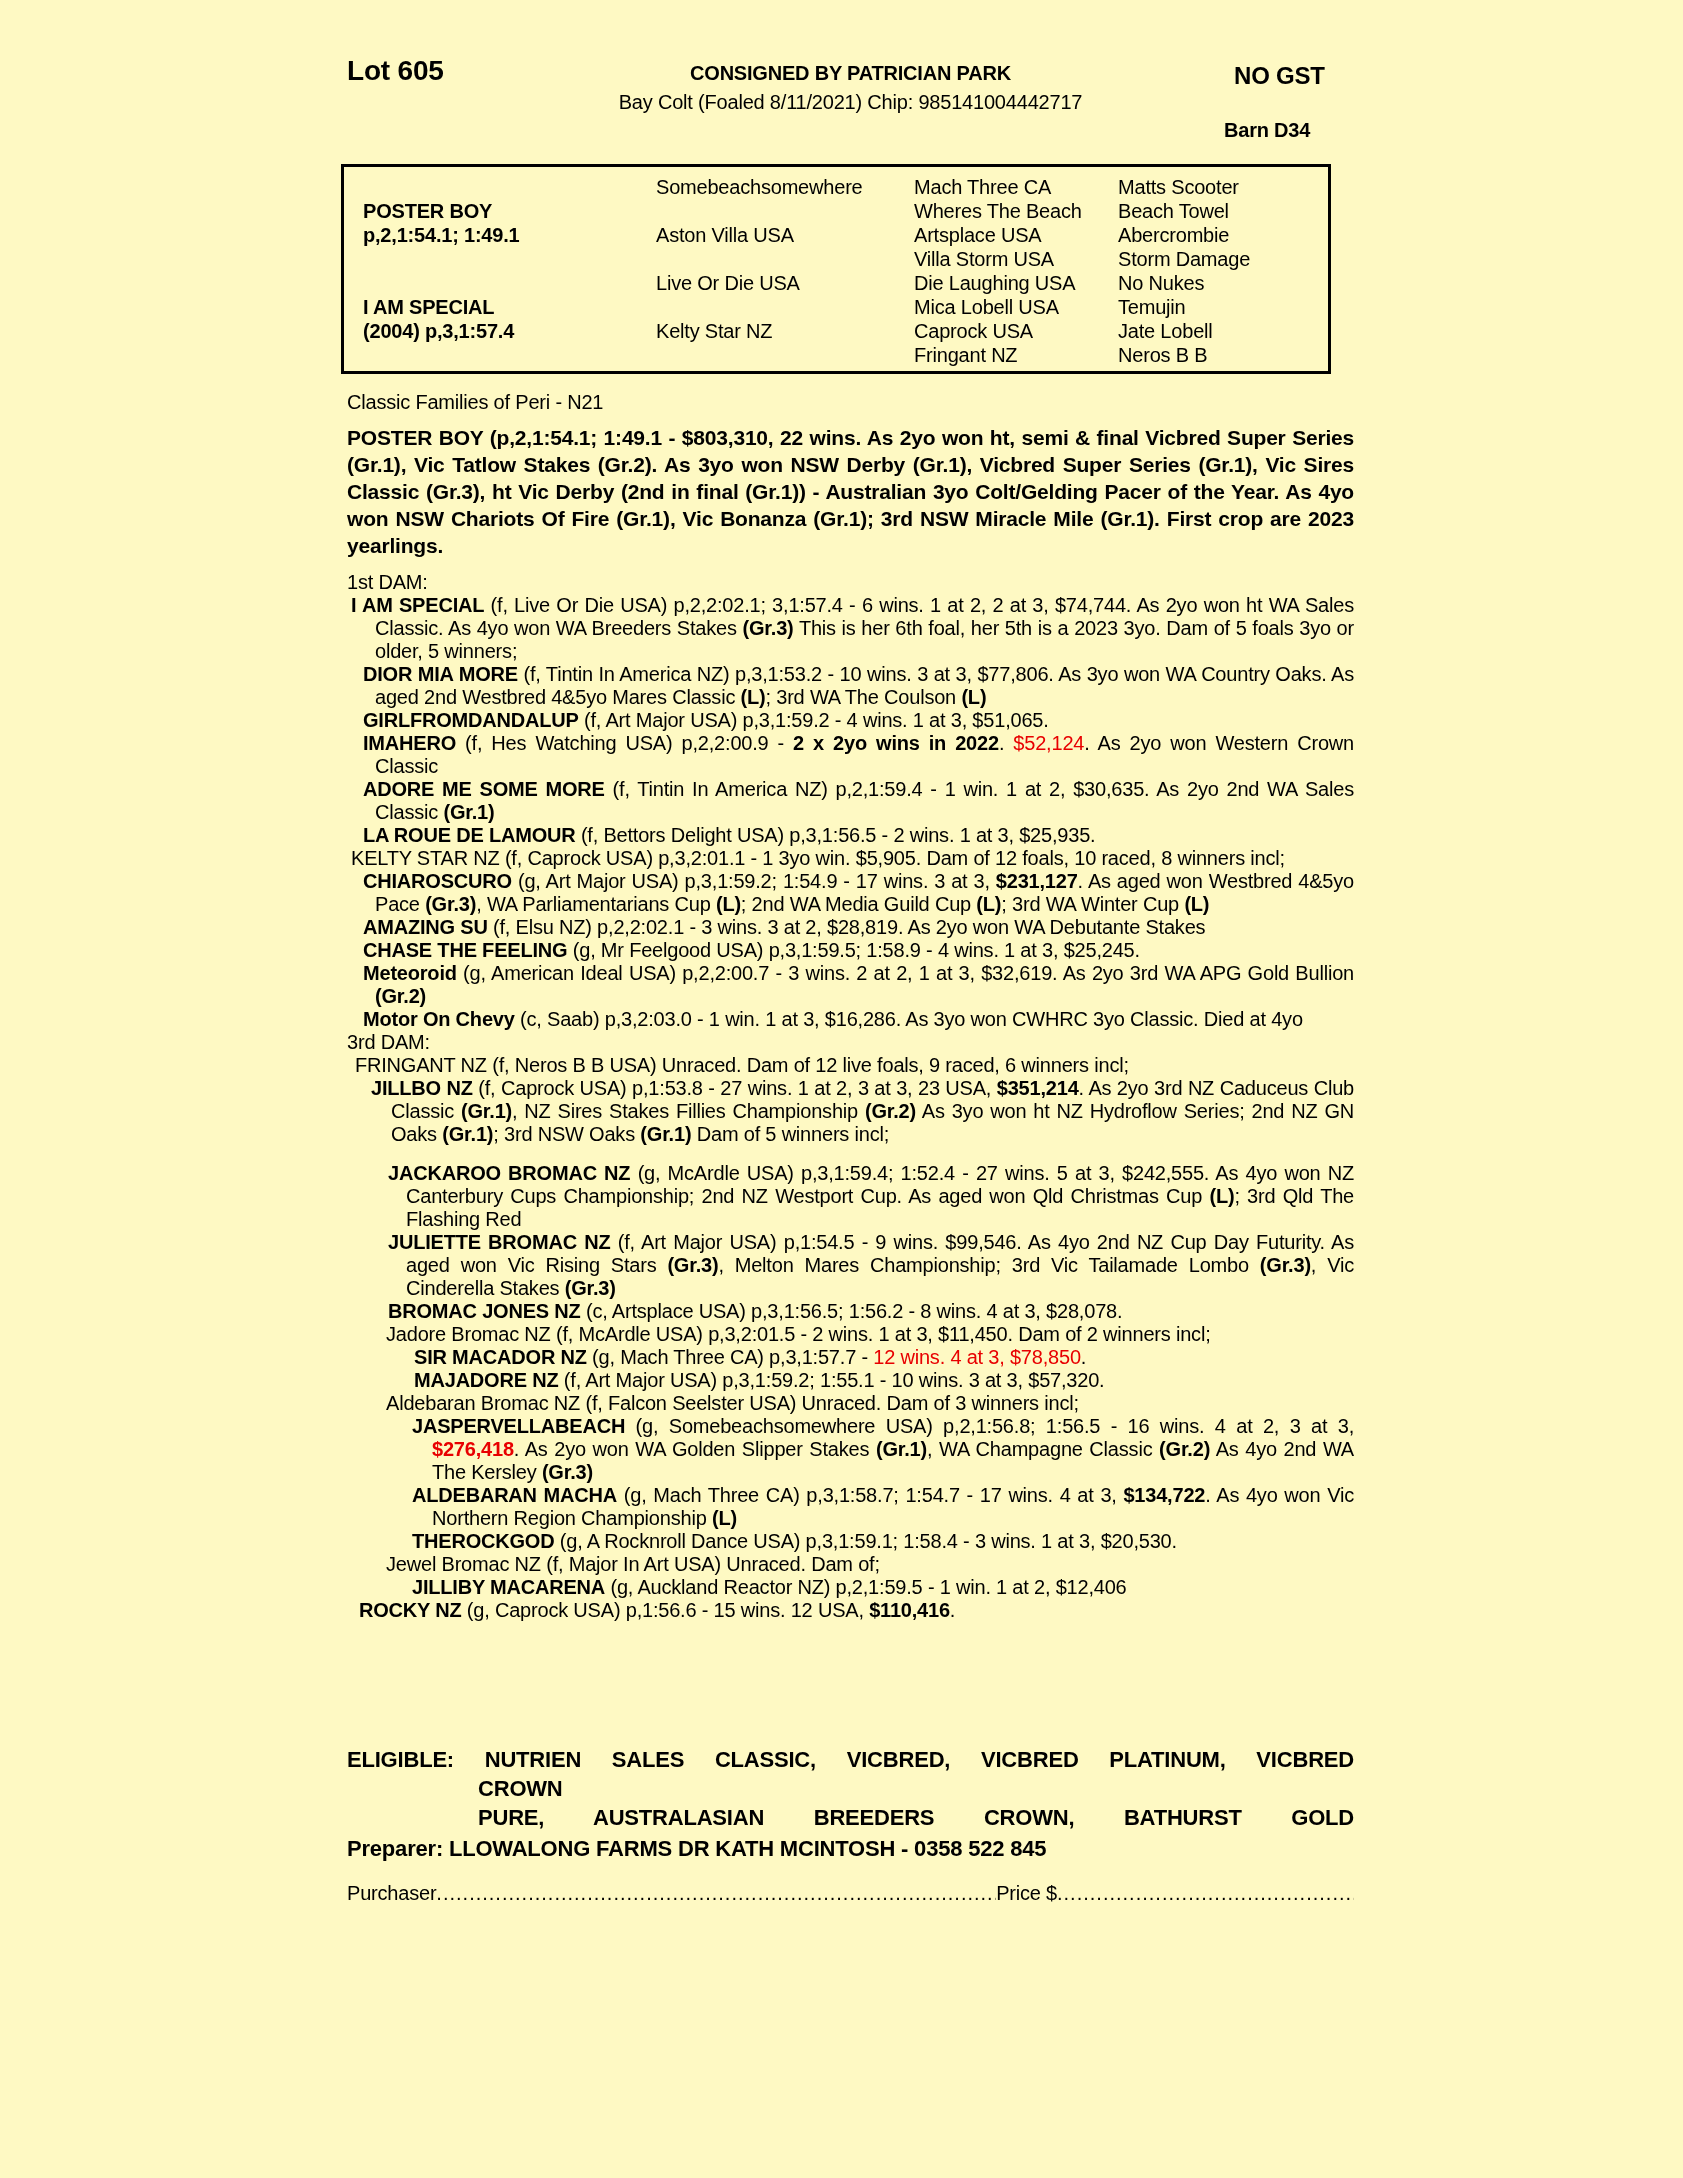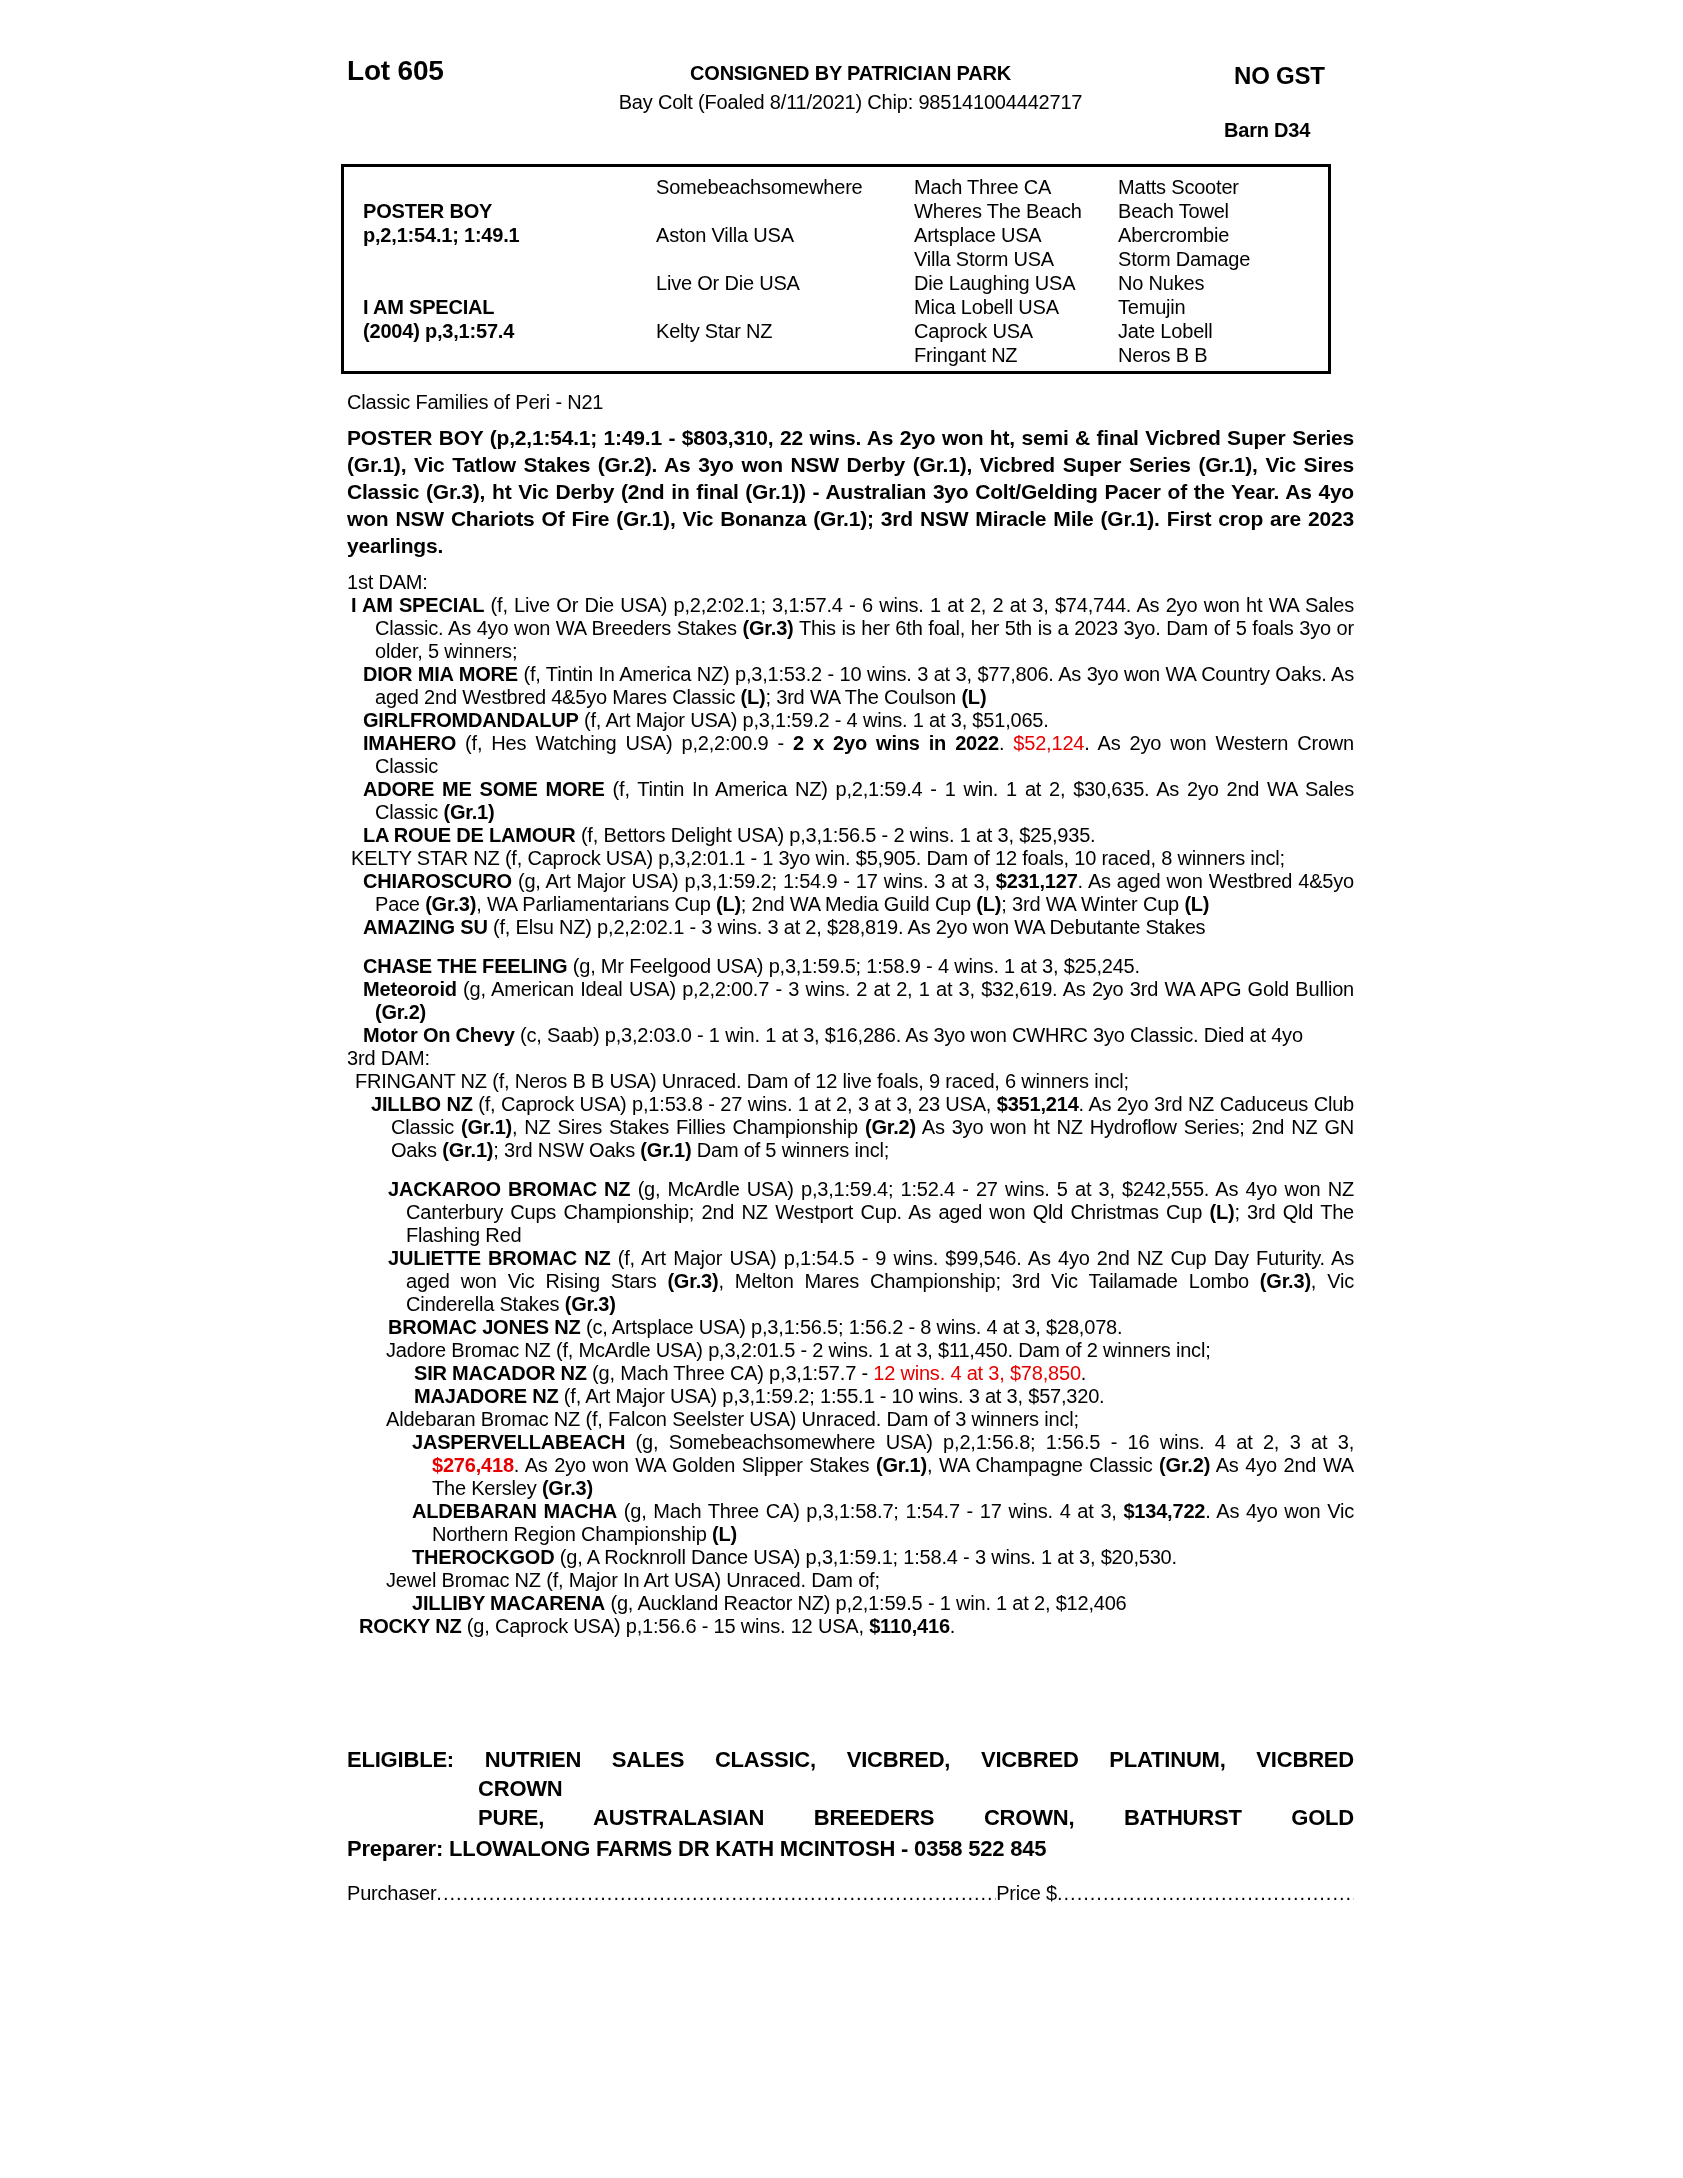--- a/index.html
+++ b/index.html
@@ -1,19 +1,19 @@
 <!DOCTYPE html>
 <html><head>
 <meta charset="utf-8">
 <style>
   html,body{margin:0;padding:0;background:#888;}
   .page{
     position:relative;
     width:1683px;height:2178px;
-    background:#ffffff;
+    background:#fef9c3;
     font-family:"Liberation Sans","DejaVu Sans",sans-serif;
     color:#000;
     overflow:hidden;
     letter-spacing:-0.2px;
   }
   .abs{position:absolute;}
 
   
   .lot{top:55px;left:347px;font-size:28px;font-weight:bold;}
   .consigned{top:62px;left:347px;width:1007px;text-align:center;font-size:20px;font-weight:bold;}
@@ -133,21 +133,21 @@
       <div class="dam-heading">1st DAM:</div>
       <div class="dam-entry" style="padding-left: 28px; text-indent: -24px;"><span class="seg-b">I AM SPECIAL</span><span> (f, Live Or Die USA) p,2,2:02.1; 3,1:57.4 - 6 wins. 1 at 2, 2 at 3, $74,744. As 2yo won ht WA Sales Classic. As 4yo won WA Breeders Stakes </span><span class="seg-b">(Gr.3)</span><span> This is her 6th foal, her 5th is a 2023 3yo. Dam of 5 foals 3yo or older, 5 winners;</span></div>
       <div class="dam-entry" style="padding-left: 28px; text-indent: -12px;"><span class="seg-b">DIOR MIA MORE</span><span> (f, Tintin In America NZ) p,3,1:53.2 - 10 wins. 3 at 3, $77,806. As 3yo won WA Country Oaks. As aged 2nd Westbred 4&amp;5yo Mares Classic </span><span class="seg-b">(L)</span><span>; 3rd WA The Coulson </span><span class="seg-b">(L)</span></div>
       <div class="dam-entry" style="padding-left: 28px; text-indent: -12px;"><span class="seg-b">GIRLFROMDANDALUP</span><span> (f, Art Major USA) p,3,1:59.2 - 4 wins. 1 at 3, $51,065.</span></div>
       <div class="dam-entry" style="padding-left: 28px; text-indent: -12px;"><span class="seg-b">IMAHERO</span><span> (f, Hes Watching USA) p,2,2:00.9 - </span><span class="seg-b">2 x 2yo wins in 2022</span><span>. </span><span class="seg-r">$52,124</span><span>. As 2yo won Western Crown Classic</span></div>
       <div class="dam-entry" style="padding-left: 28px; text-indent: -12px;"><span class="seg-b">ADORE ME SOME MORE</span><span> (f, Tintin In America NZ) p,2,1:59.4 - 1 win. 1 at 2, $30,635. As 2yo 2nd WA Sales Classic </span><span class="seg-b">(Gr.1)</span></div>
       <div class="dam-entry" style="padding-left: 28px; text-indent: -12px;"><span class="seg-b">LA ROUE DE LAMOUR</span><span> (f, Bettors Delight USA) p,3,1:56.5 - 2 wins. 1 at 3, $25,935.</span></div>
       <div class="dam-entry" style="padding-left: 28px; text-indent: -24px;"><span>KELTY STAR NZ (f, Caprock USA) p,3,2:01.1 - 1 3yo win. $5,905. Dam of 12 foals, 10 raced, 8 winners incl;</span></div>
       <div class="dam-entry" style="padding-left: 28px; text-indent: -12px;"><span class="seg-b">CHIAROSCURO</span><span> (g, Art Major USA) p,3,1:59.2; 1:54.9 - 17 wins. 3 at 3, </span><span class="seg-b">$231,127</span><span>. As aged won Westbred 4&amp;5yo Pace </span><span class="seg-b">(Gr.3)</span><span>, WA Parliamentarians Cup </span><span class="seg-b">(L)</span><span>; 2nd WA Media Guild Cup </span><span class="seg-b">(L)</span><span>; 3rd WA Winter Cup </span><span class="seg-b">(L)</span></div>
       <div class="dam-entry" style="padding-left: 28px; text-indent: -12px;"><span class="seg-b">AMAZING SU</span><span> (f, Elsu NZ) p,2,2:02.1 - 3 wins. 3 at 2, $28,819. As 2yo won WA Debutante Stakes</span></div>
-      <div class="dam-entry" style="padding-left: 28px; text-indent: -12px; margin-top: 16px;"><span class="seg-b">CHASE THE FEELING</span><span> (g, Mr Feelgood USA) p,3,1:59.5; 1:58.9 - 4 wins. 1 at 3, $25,245.</span></div>
+      <div class="dam-entry" style="padding-left: 28px; text-indent: -12px;"><span class="seg-b">CHASE THE FEELING</span><span> (g, Mr Feelgood USA) p,3,1:59.5; 1:58.9 - 4 wins. 1 at 3, $25,245.</span></div>
       <div class="dam-entry" style="padding-left: 28px; text-indent: -12px;"><span class="seg-b">Meteoroid</span><span> (g, American Ideal USA) p,2,2:00.7 - 3 wins. 2 at 2, 1 at 3, $32,619. As 2yo 3rd WA APG Gold Bullion </span><span class="seg-b">(Gr.2)</span></div>
       <div class="dam-entry" style="padding-left: 28px; text-indent: -12px;"><span class="seg-b">Motor On Chevy</span><span> (c, Saab) p,3,2:03.0 - 1 win. 1 at 3, $16,286. As 3yo won CWHRC 3yo Classic. Died at 4yo</span></div>
       <div class="dam-heading">3rd DAM:</div>
       <div class="dam-entry" style="padding-left: 28px; text-indent: -20px;"><span>FRINGANT NZ (f, Neros B B USA) Unraced. Dam of 12 live foals, 9 raced, 6 winners incl;</span></div>
       <div class="dam-entry" style="padding-left: 44px; text-indent: -20px;"><span class="seg-b">JILLBO NZ</span><span> (f, Caprock USA) p,1:53.8 - 27 wins. 1 at 2, 3 at 3, 23 USA, </span><span class="seg-b">$351,214</span><span>. As 2yo 3rd NZ Caduceus Club Classic </span><span class="seg-b">(Gr.1)</span><span>, NZ Sires Stakes Fillies Championship </span><span class="seg-b">(Gr.2)</span><span> As 3yo won ht NZ Hydroflow Series; 2nd NZ GN Oaks </span><span class="seg-b">(Gr.1)</span><span>; 3rd NSW Oaks </span><span class="seg-b">(Gr.1)</span><span> Dam of 5 winners incl;</span></div>
       <div class="dam-entry" style="padding-left: 59px; text-indent: -18px; margin-top: 16px;"><span class="seg-b">JACKAROO BROMAC NZ</span><span> (g, McArdle USA) p,3,1:59.4; 1:52.4 - 27 wins. 5 at 3, $242,555. As 4yo won NZ Canterbury Cups Championship; 2nd NZ Westport Cup. As aged won Qld Christmas Cup </span><span class="seg-b">(L)</span><span>; 3rd Qld The Flashing Red</span></div>
       <div class="dam-entry" style="padding-left: 59px; text-indent: -18px;"><span class="seg-b">JULIETTE BROMAC NZ</span><span> (f, Art Major USA) p,1:54.5 - 9 wins. $99,546. As 4yo 2nd NZ Cup Day Futurity. As aged won Vic Rising Stars </span><span class="seg-b">(Gr.3)</span><span>, Melton Mares Championship; 3rd Vic Tailamade Lombo </span><span class="seg-b">(Gr.3)</span><span>, Vic Cinderella Stakes </span><span class="seg-b">(Gr.3)</span></div>
       <div class="dam-entry" style="padding-left: 59px; text-indent: -18px;"><span class="seg-b">BROMAC JONES NZ</span><span> (c, Artsplace USA) p,3,1:56.5; 1:56.2 - 8 wins. 4 at 3, $28,078.</span></div>
       <div class="dam-entry" style="padding-left: 59px; text-indent: -20px;"><span>Jadore Bromac NZ (f, McArdle USA) p,3,2:01.5 - 2 wins. 1 at 3, $11,450. Dam of 2 winners incl;</span></div>
       <div class="dam-entry" style="padding-left: 87px; text-indent: -20px;"><span class="seg-b">SIR MACADOR NZ</span><span> (g, Mach Three CA) p,3,1:57.7 - </span><span class="seg-r">12 wins. 4 at 3, $78,850</span><span>.</span></div>

